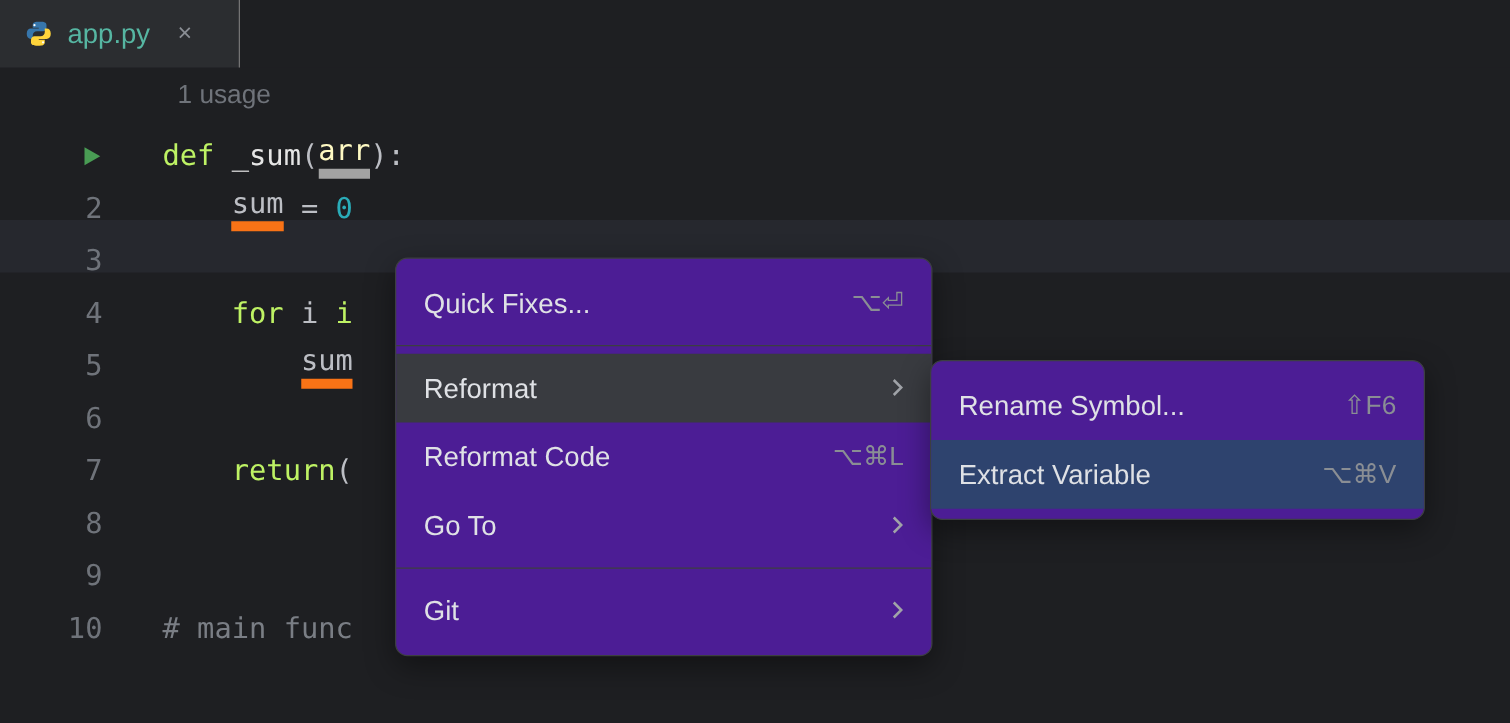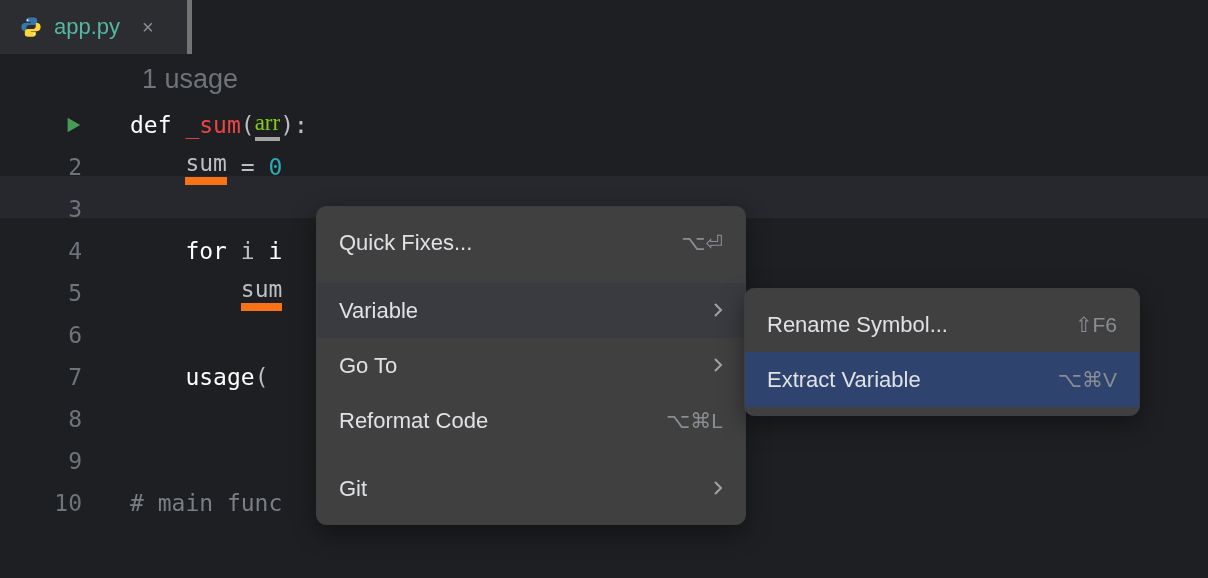--- a/index.html
+++ b/index.html
@@ -17,21 +17,21 @@
     background: #1e1f22;
     display: flex;
     align-items: stretch;
   }
   .tab {
     background: #2b2d30;
     display: flex;
     align-items: center;
     padding: 0 18px 0 20px;
     gap: 12px;
-    border-right: 5px solid #737373;
+    border-right: 1px solid #737373;
     min-width: 192px;
   }
   .tab-icon svg { display: block; }
   .tab-label {
     color: #56b6a2;
     font-size: 22px;
     font-weight: 400;
   }
   .tab-close {
     color: #8a8e94;
@@ -72,48 +72,48 @@
     left: 130px;
     top: 50px;
     font-family: "SF Mono", Menlo, Consolas, monospace;
     font-size: 23px;
   }
   .usage-hint {
     position: absolute;
     top: -40px;
     left: 12px;
     color: #6f737a;
-    font-size: 27px;
+    font-size: 21px;
     font-family: -apple-system, sans-serif;
   }
   .code-line {
     height: 42px;
     display: flex;
     align-items: center;
     white-space: pre;
   }
-  .kw { color: #ffffff; }
-  .fn { color: #ef4444; }
-  .param { color: #84cc16; border-bottom: 4px solid #a3a3a3; padding-bottom: 1px; font-family: Liberation Serif, serif; }
+  .kw { color: #bef264; }
+  .fn { color: #e5e5e5; }
+  .param { color: #fef9c3; border-bottom: 8px solid #a3a3a3; padding-bottom: 1px; }
   .num { color: #2aacb8; }
   .var-w { color: #bcbec4; border-bottom: 8px solid #f97316; padding-bottom: 1px; }
   .comment { color: #7a7e85; }
   .plain { color: #bcbec4; }
   .highlight-line {
     position: absolute;
     left: 0;
     right: 0;
     top: 176px;
     height: 42px;
     background: #26282e;
     z-index: 0;
   }
   .context-menu {
     position: absolute;
-    background: #404040;
+    background: #4c1d95;
     border: 1px solid #3c3f41;
     border-radius: 10px;
     box-shadow: 0 8px 24px rgba(0,0,0,0.4);
     z-index: 20;
     overflow: visible;
     padding: 8px 0;
   }
   .menu1 {
     left: 316px;
     top: 206px;
@@ -203,54 +203,54 @@
     </div>
     <div class="code-line"><span></span></div>
     <div class="code-line">
       <span>    </span><span class="kw">for </span><span class="plain">i </span><span class="kw">i</span>
     </div>
     <div class="code-line">
       <span>        </span><span class="var-w">sum</span>
     </div>
     <div class="code-line"><span></span></div>
     <div class="code-line">
-      <span>    </span><span class="kw">usage</span><span class="plain">(</span>
+      <span>    </span><span class="kw">return</span><span class="plain">(</span>
     </div>
     <div class="code-line"><span></span></div>
     <div class="code-line"><span></span></div>
     <div class="code-line"><span class="comment"># main func</span></div>
   </div>
 </div>
 
 <div class="context-menu menu1">
   <div class="menu-item">
     <span>Quick Fixes...</span>
     <span class="menu-shortcut">⌥⏎</span>
   </div>
   <div class="menu-sep"></div>
   <div class="menu-item hover">
-    <span>Variable</span>
+    <span>Reformat</span>
     <span class="menu-arrow">
       <svg width="10" height="16" viewBox="0 0 10 16">
           <path stroke="#a0a3a8" stroke-width="2" fill="none" d="M2 2l6 6-6 6"></path>
         </svg>
     </span>
+  </div>
+  <div class="menu-item">
+    <span>Reformat Code</span>
+    <span class="menu-shortcut">⌥⌘L</span>
   </div>
   <div class="menu-item">
     <span>Go To</span>
     <span class="menu-arrow">
       <svg width="10" height="16" viewBox="0 0 10 16">
           <path stroke="#a0a3a8" stroke-width="2" fill="none" d="M2 2l6 6-6 6"></path>
         </svg>
     </span>
   </div>
-  <div class="menu-item">
-    <span>Reformat Code</span>
-    <span class="menu-shortcut">⌥⌘L</span>
-  </div>
   <div class="menu-sep"></div>
   <div class="menu-item">
     <span>Git</span>
     <span class="menu-arrow">
       <svg width="10" height="16" viewBox="0 0 10 16">
           <path stroke="#a0a3a8" stroke-width="2" fill="none" d="M2 2l6 6-6 6"></path>
         </svg>
     </span>
   </div>
 </div>

